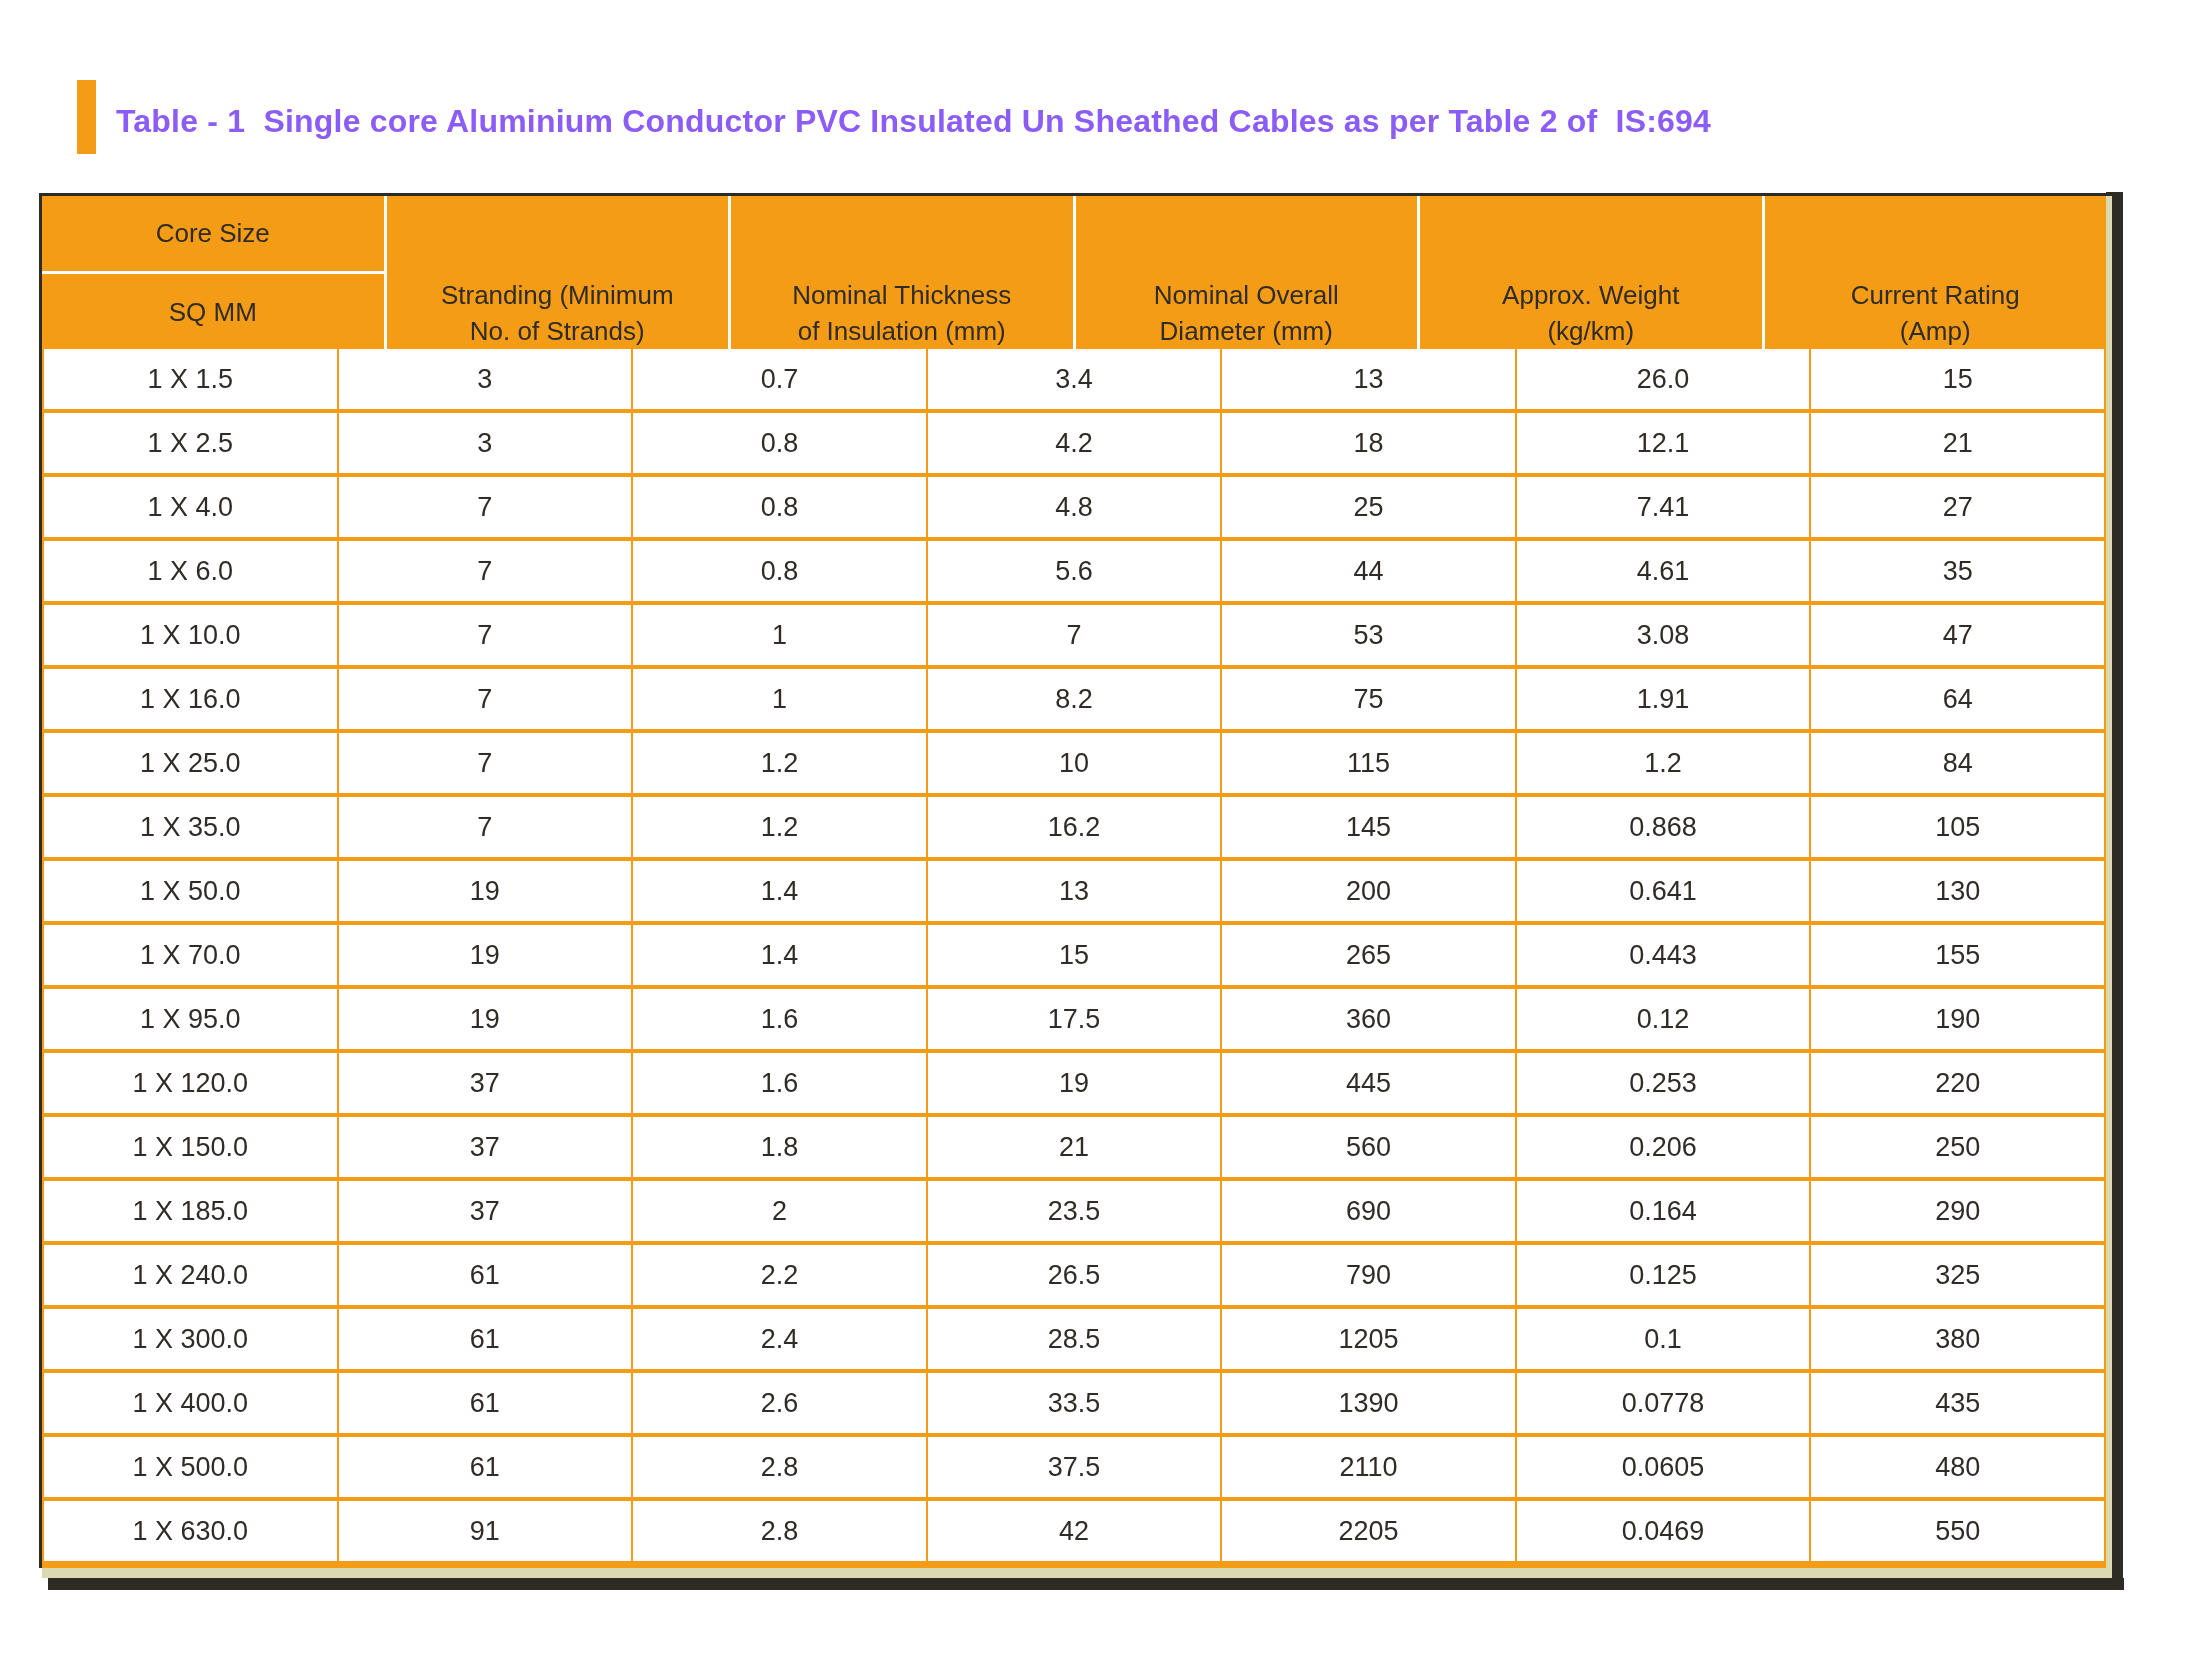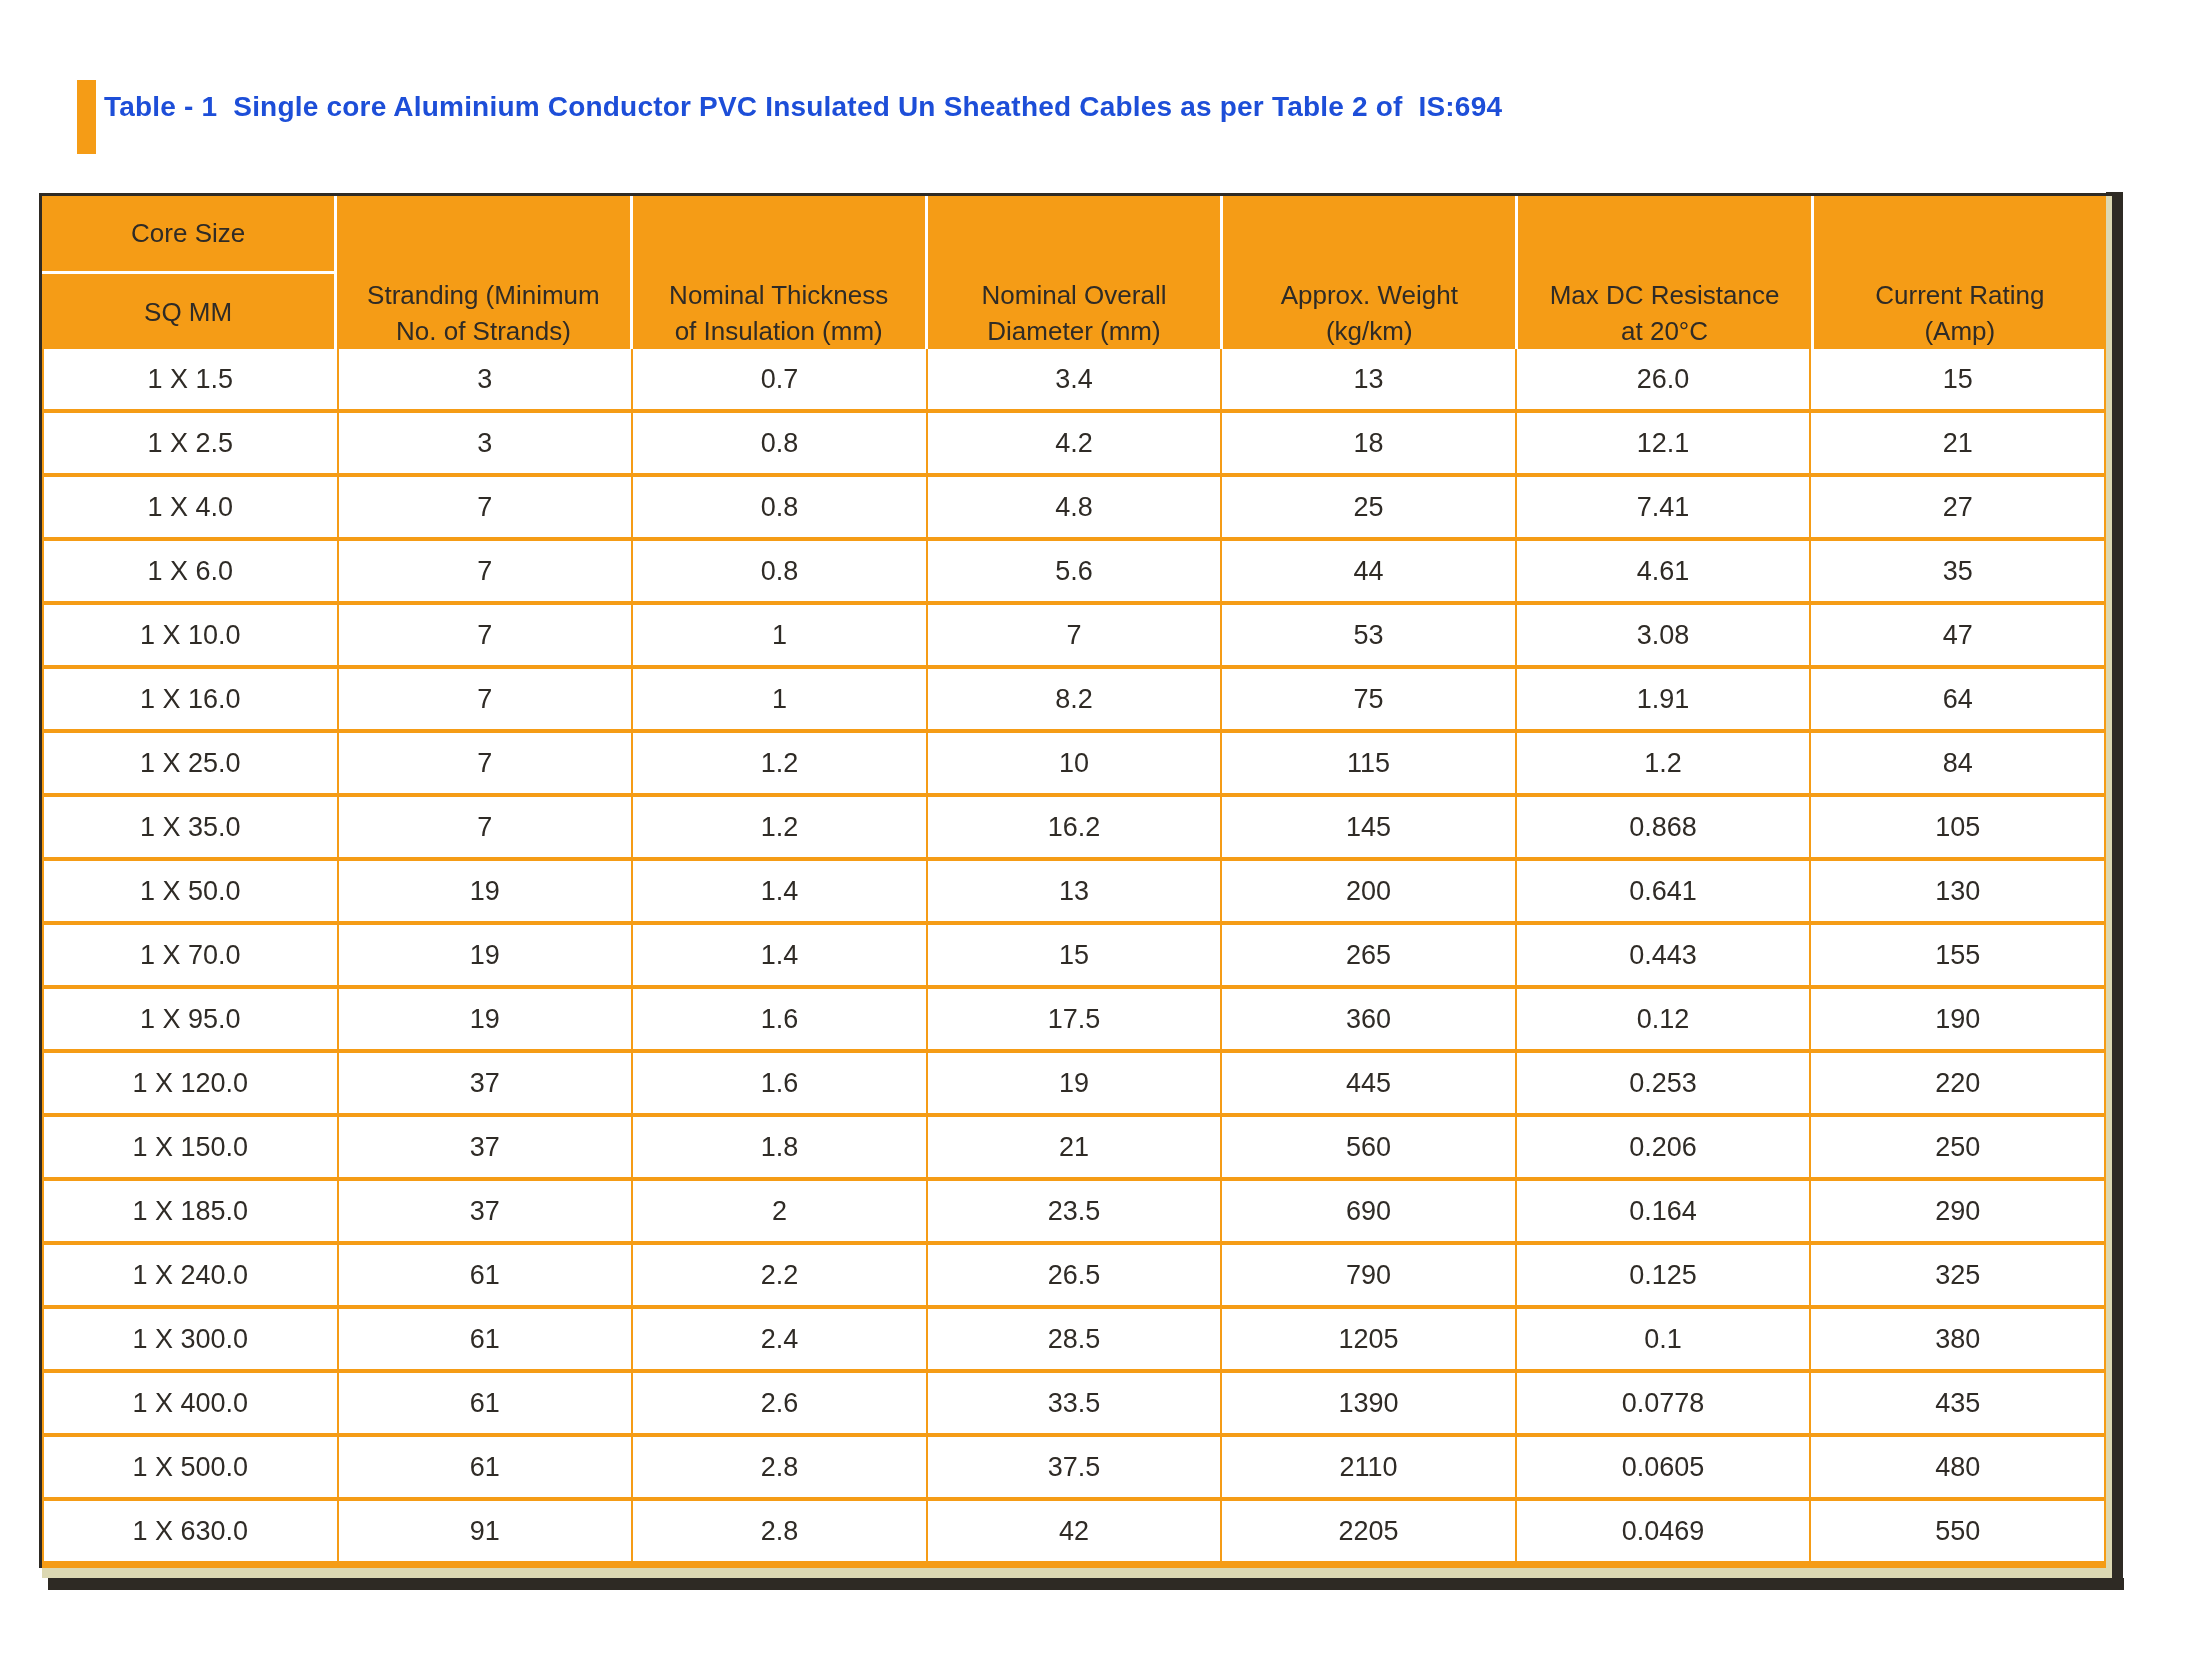--- a/index.html
+++ b/index.html
@@ -14,22 +14,22 @@
     width:2204px;height:1659px;
     background:#ffffff;
     font-family:"Liberation Sans", sans-serif;
     overflow:hidden;
   }
   .accent{
     position:absolute;left:77px;top:80px;width:19px;height:74px;
     background:var(--orange);
   }
   .title{
-    position:absolute;left:104px;top:91px;margin:0;
-    font-size:28px;font-weight:bold;color:#1d4ed8;
+    position:absolute;left:104px;top:91px;margin:12px;
+    font-size:32px;font-weight:bold;color:#8b5cf6;
     white-space:pre;letter-spacing:0.2px;
   }
   .table-frame{
     position:absolute;left:39px;top:193px;width:2067px;
     box-sizing:border-box;
     border-top:3.7px solid var(--dark);
     border-left:3.7px solid var(--dark);
     background:#ffffff;
   }
   
@@ -101,24 +101,20 @@
       </div>
       <div class="hcell">
         <span>Nominal Overall</span>
         <span>Diameter (mm)</span>
       </div>
       <div class="hcell">
         <span>Approx. Weight</span>
         <span>(kg/km)</span>
       </div>
       <div class="hcell">
-        <span>Max DC Resistance</span>
-        <span>at 20°C</span>
-      </div>
-      <div class="hcell">
         <span>Current Rating</span>
         <span>(Amp)</span>
       </div>
     </div>
 
     <table class="data">
       <tbody id="tbody">
           <tr>
             <td>1 X 1.5</td>
             <td>3</td>

